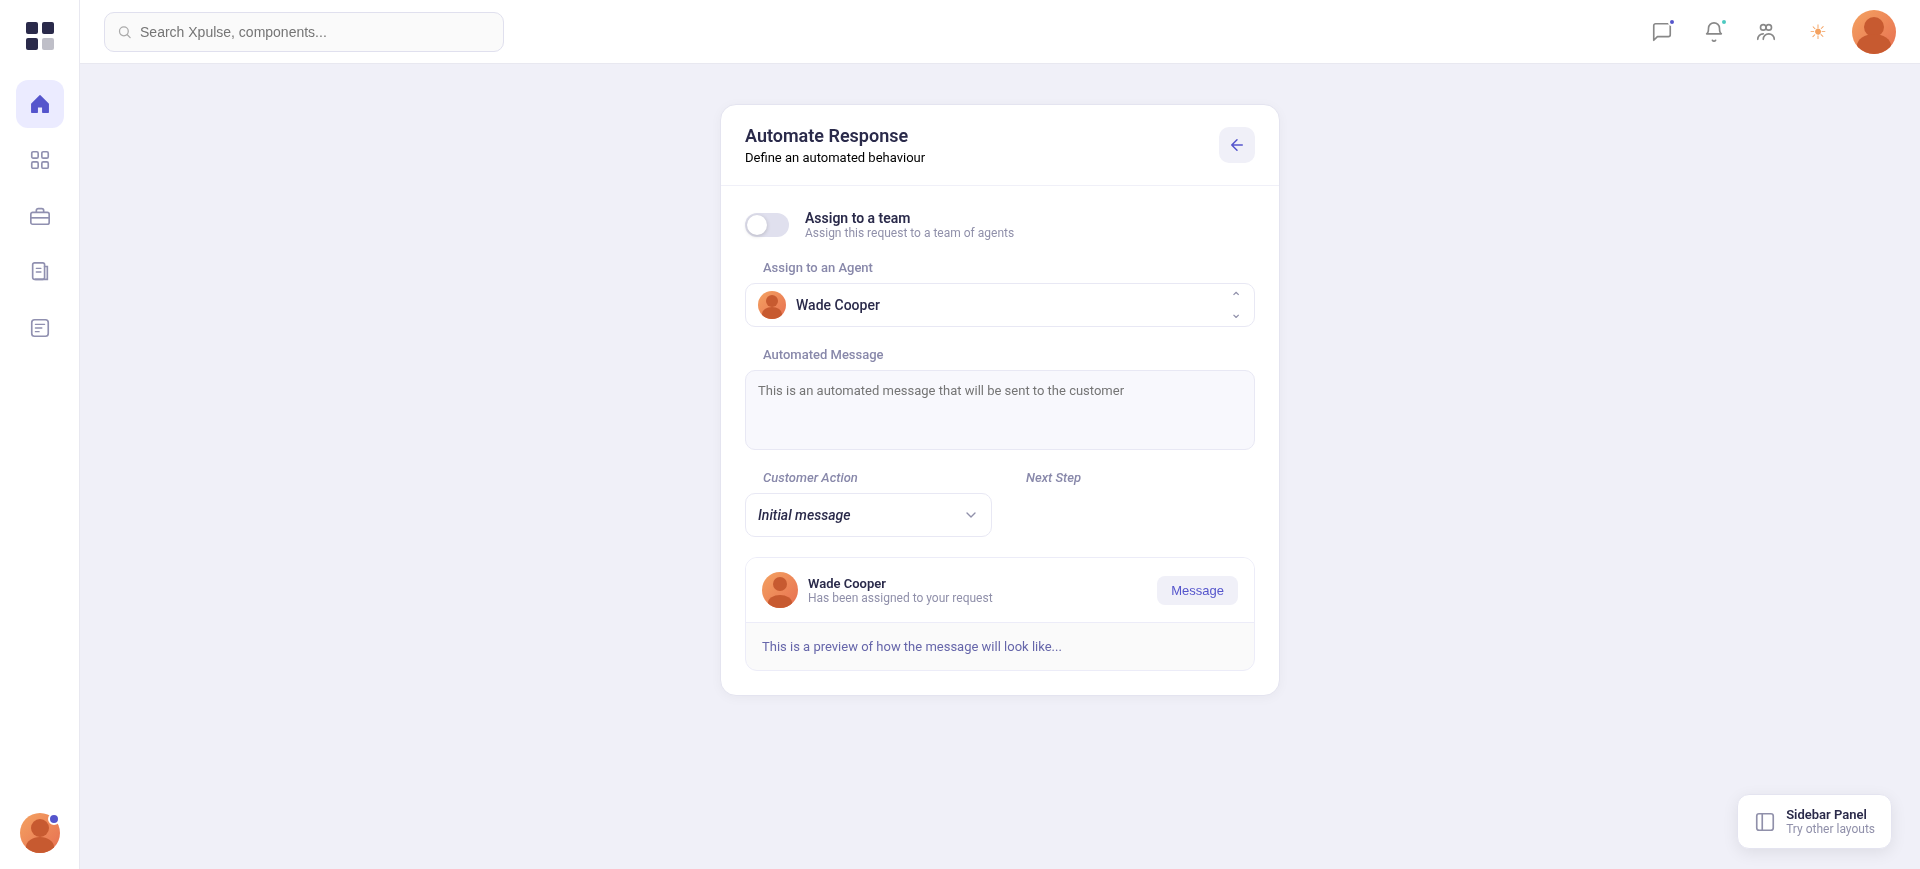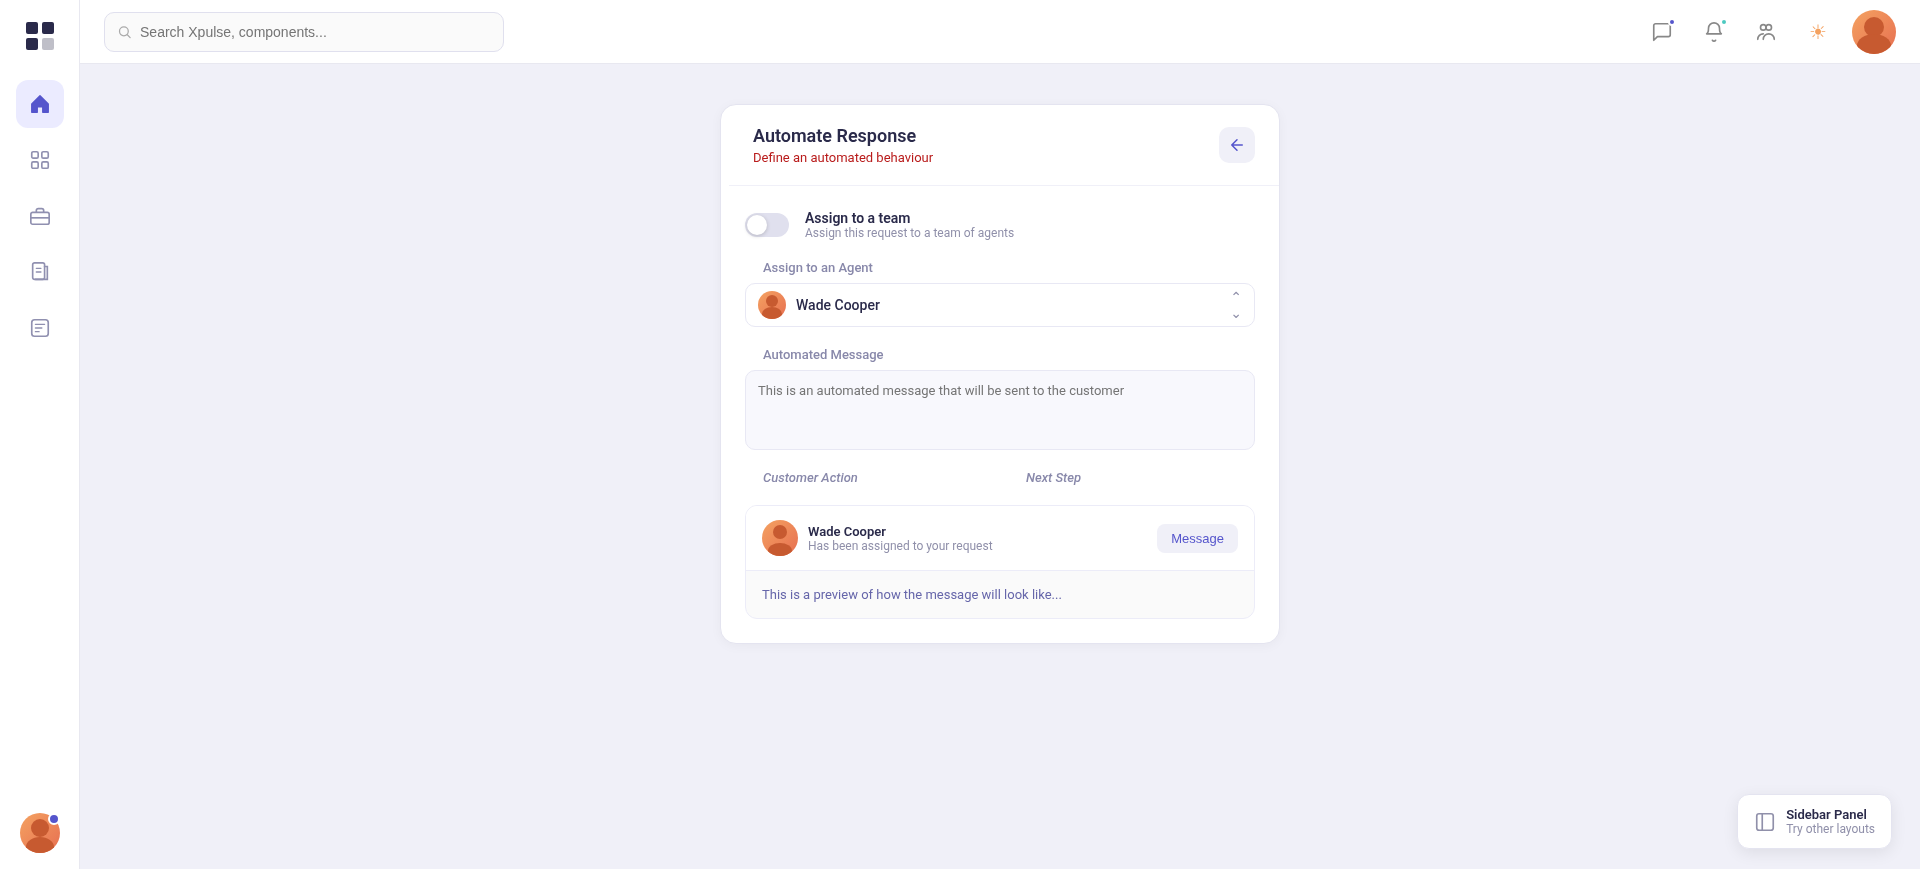--- a/index.html
+++ b/index.html
@@ -220,31 +220,30 @@
       overflow: hidden;
       box-shadow: 0 2px 12px rgba(0,0,0,0.04);
     }
 
     .card-header {
       padding: 20px 24px;
       border-bottom: 1px solid #f0f0f8;
       display: flex;
       align-items: center;
       justify-content: space-between;
-      margin-left: 8px;
     }
     .card-header-text h2 {
       font-size: 18px;
       font-weight: 600;
       color: #2a2a4a;
       margin-bottom: 4px;
     }
     .card-header-text p {
       font-size: 13px;
-      color: #b91c1c;
+      color: #000000;
     }
     .back-btn {
       width: 36px;
       height: 36px;
       border-radius: 10px;
       background: #f0f0f8;
       border: none;
       cursor: pointer;
       display: flex;
       align-items: center;
@@ -627,20 +626,28 @@
         </div>
 
         <div class="field-group">
           <span class="field-label">Automated Message</span>
           <textarea class="auto-message-area" placeholder="This is an automated message that will be sent to the customer" style=""></textarea>
         </div>
 
         <div class="two-col">
           <div class="field-group">
             <span class="field-label">Customer Action</span>
+            <div class="select-field">
+              <div class="select-field-inner">
+                <span class="select-name">Initial message</span>
+              </div>
+              <svg width="16" height="16" viewBox="0 0 24 24" fill="none">
+                <path d="M6 9L12 15L18 9" stroke="#9090aa" stroke-width="2" stroke-linecap="round" stroke-linejoin="round"></path>
+              </svg>
+            </div>
           </div>
 
           <div class="field-group">
             <span class="field-label">Next Step</span>
           </div>
         </div>
 
         <div class="preview-card">
           <div class="preview-header">
             <div class="preview-agent">

